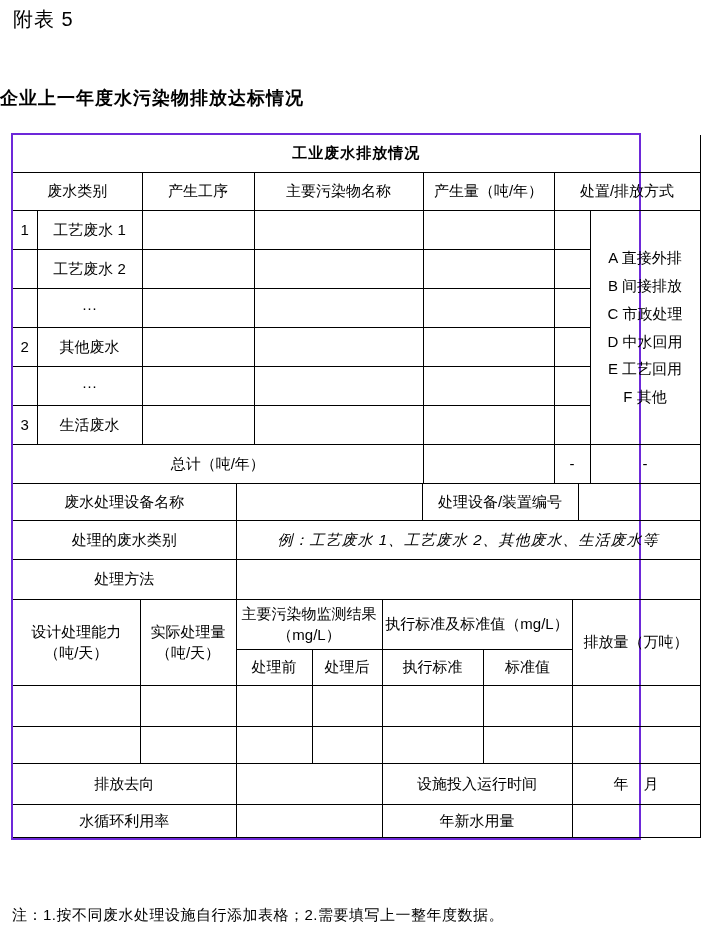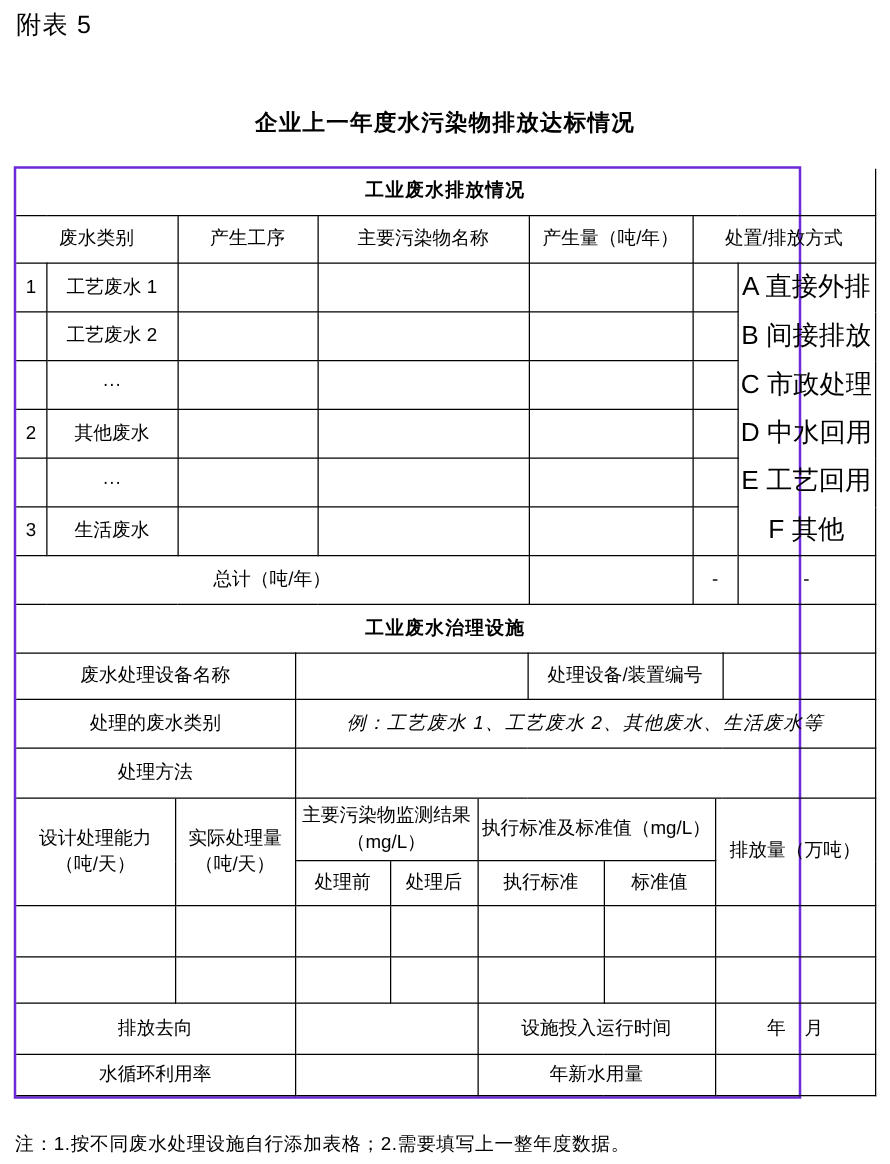--- a/index.html
+++ b/index.html
@@ -2,38 +2,38 @@
 <html><head>
 <meta charset="utf-8">
 <style>
   html,body{margin:0;padding:0;}
   body{
     width:712px;height:931px;background:#ffffff;color:#000;
     font-family:"Liberation Sans","DejaVu Sans",sans-serif;
     position:relative;overflow:hidden;
   }
   .doc-label{position:absolute;left:13px;top:6px;font-size:20px;letter-spacing:1px;}
-  .main-title{position:absolute;top:86px;left:0;width:100%;text-align:center;
+  .main-title{position:absolute;top:86px;left:0;width:100%;
     font-size:18px;font-weight:bold;letter-spacing:1px;font-family:Liberation Serif, serif;}
   .table-wrap{position:absolute;left:11px;top:133px;width:630px;
     border:2px solid #6d28d9;box-sizing:border-box;background:#fff;}
   table.sec{border-collapse:collapse;table-layout:fixed;width:100%;}
   table.sec td{
     border-right:1px solid #000;border-bottom:1px solid #000;
     padding:0 2px;font-size:15px;text-align:center;vertical-align:middle;
     overflow:hidden;line-height:1.35;
   }
   td.noR{border-right:none;}
   td.noB{border-bottom:none;}
   .secTitle{font-weight:bold;font-size:16px;letter-spacing:1px;}
   .h37 td{height:37px;} .h38 td{height:38px;} .h36 td{height:36px;}
   .h39 td{height:39px;} .h49 td{height:49px;} .h35 td{height:35px;margin-left:36px;}
   .h40 td{height:40px;} .h32 td{height:32px;} .h48 td{height:48px;}
   td.disposal{text-align:left;padding-left:15px;}
-  td.disposal div{line-height:1.85;font-size:21px;}
+  td.disposal div{line-height:1.85;font-size:15px;}
   td.example{font-style:italic;text-align:left;padding-left:12px;letter-spacing:1px;margin-left:48px;}
   td.otherNote{text-align:left;vertical-align:top;padding:5px 8px;letter-spacing:1px;}
   .footnote{position:absolute;left:12px;top:906px;font-size:15px;letter-spacing:0.5px;}
 </style>
 </head>
 <body>
 
 <div class="doc-label">附表 5</div>
 <div class="main-title">企业上一年度水污染物排放达标情况</div>
 
@@ -126,23 +126,20 @@
     </table>
 
   <table class="sec">
     <colgroup>
       <col style="width:223px">
         <col style="width:186px">
         <col style="width:156px">
         <col style="width:122px">
     </colgroup>
     <tbody>
-        <tr class="h38">
-      <td colspan="4" class="noR secTitle">工业废水治理设施</td>
-    </tr>
     <tr class="h36">
       <td>废水处理设备名称</td>
       <td></td>
       <td>处理设备/装置编号</td>
       <td class="noR"></td>
     </tr>
     <tr class="h38">
       <td>处理的废水类别</td>
       <td colspan="3" class="noR example">例：工艺废水 1、工艺废水 2、其他废水、生活废水等</td>
     </tr>

